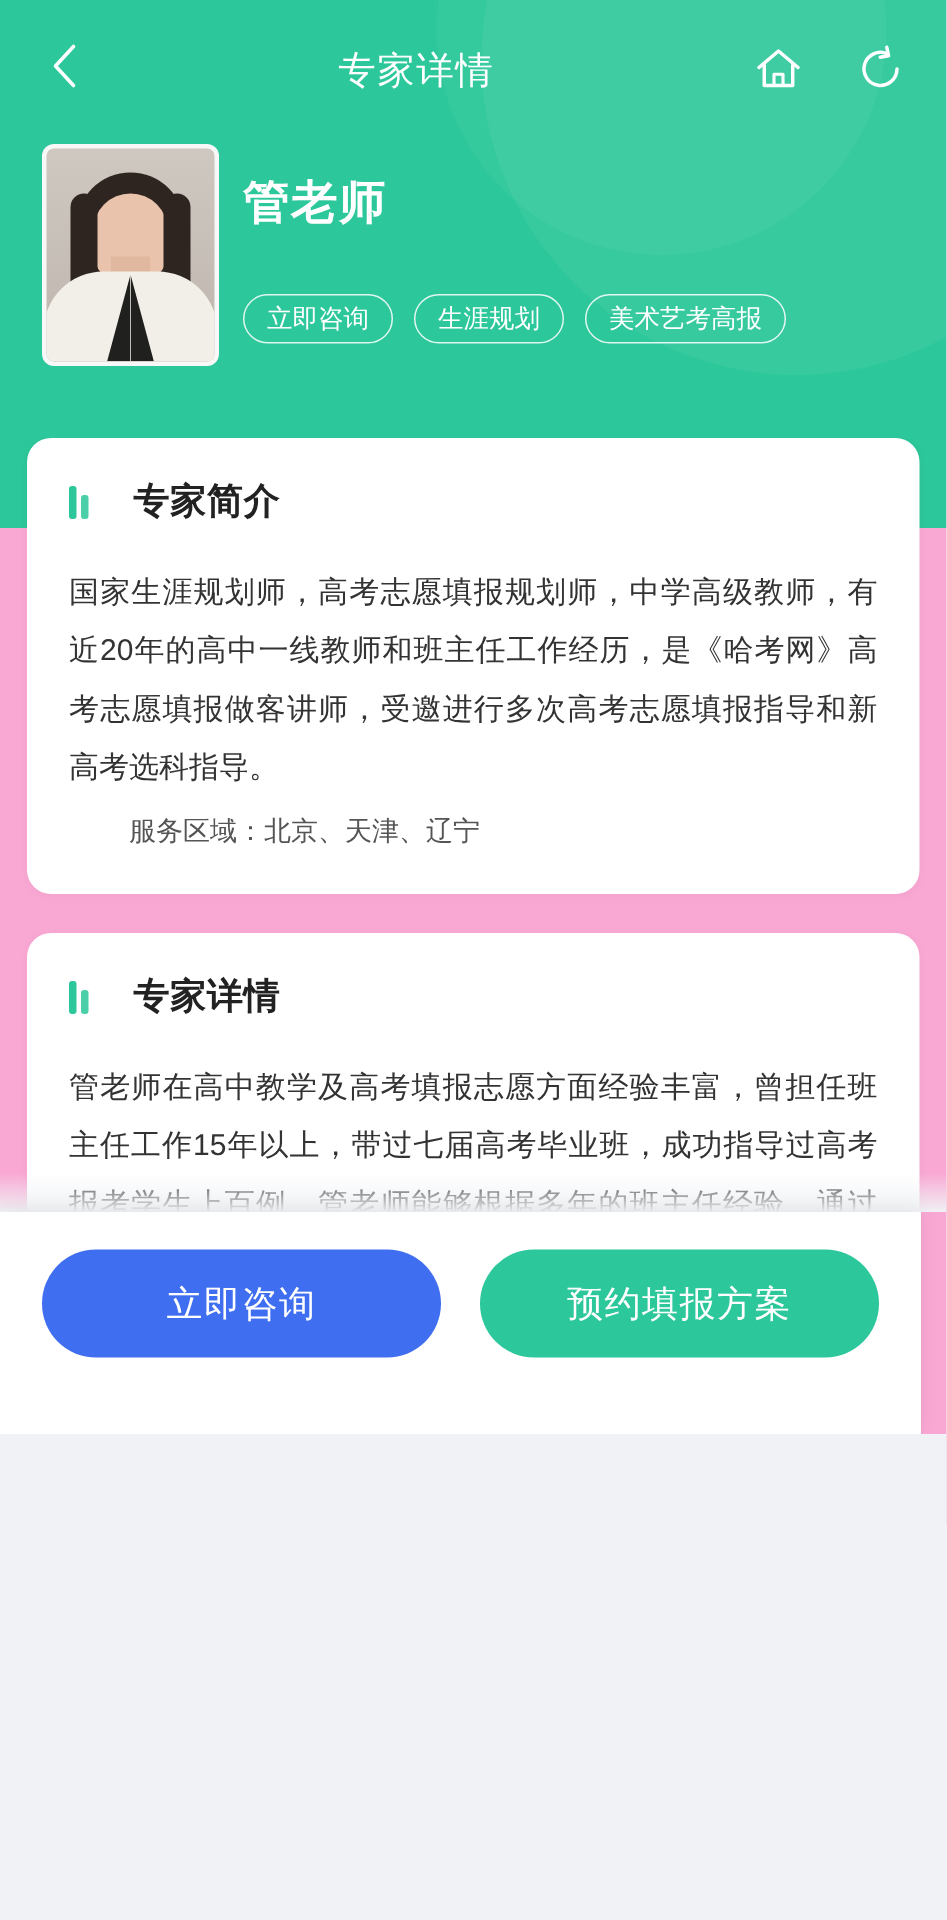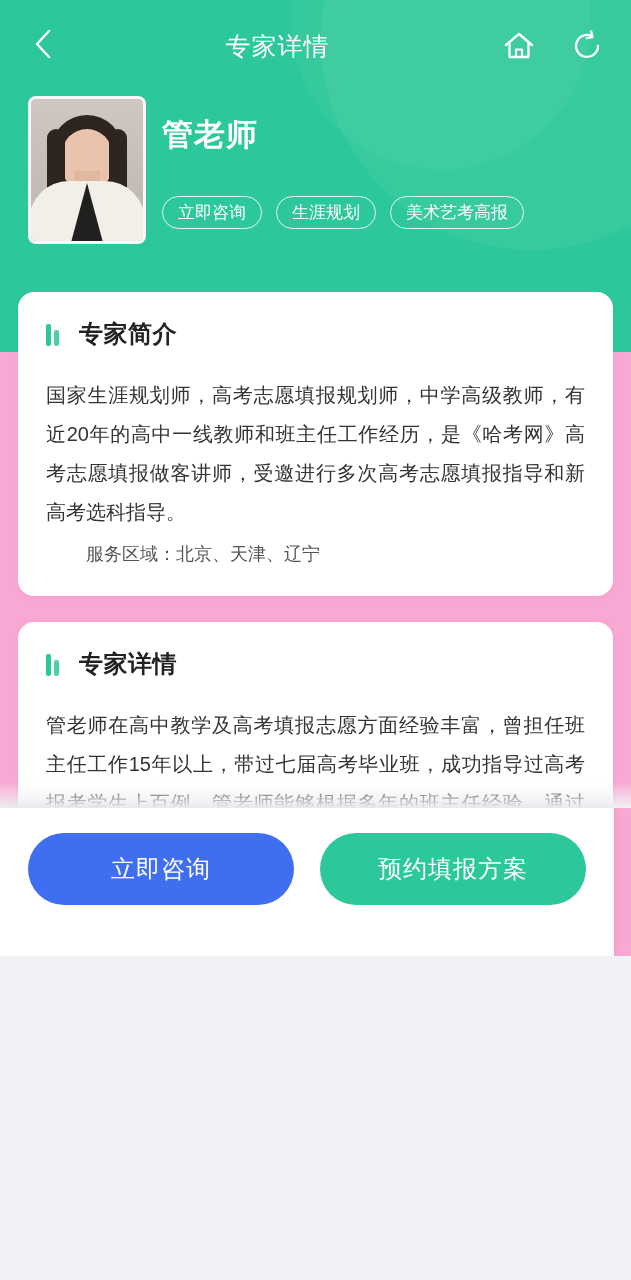--- a/index.html
+++ b/index.html
@@ -162,21 +162,21 @@
   .card {
     background: #fff;
     border-radius: 16px;
     padding: 26px 28px 30px 28px;
     margin-bottom: 26px;
     box-shadow: 0 1px 6px rgba(0,0,0,0.04);
   }
   .card-head {
     display: flex;
     align-items: center;
-    gap: 20px;
+    gap: 30px;
     margin-bottom: 26px;
   }
   .bars {
     display: flex;
     align-items: flex-end;
     gap: 3px;
     height: 24px;
   }
   .bars i {
     display: block;

